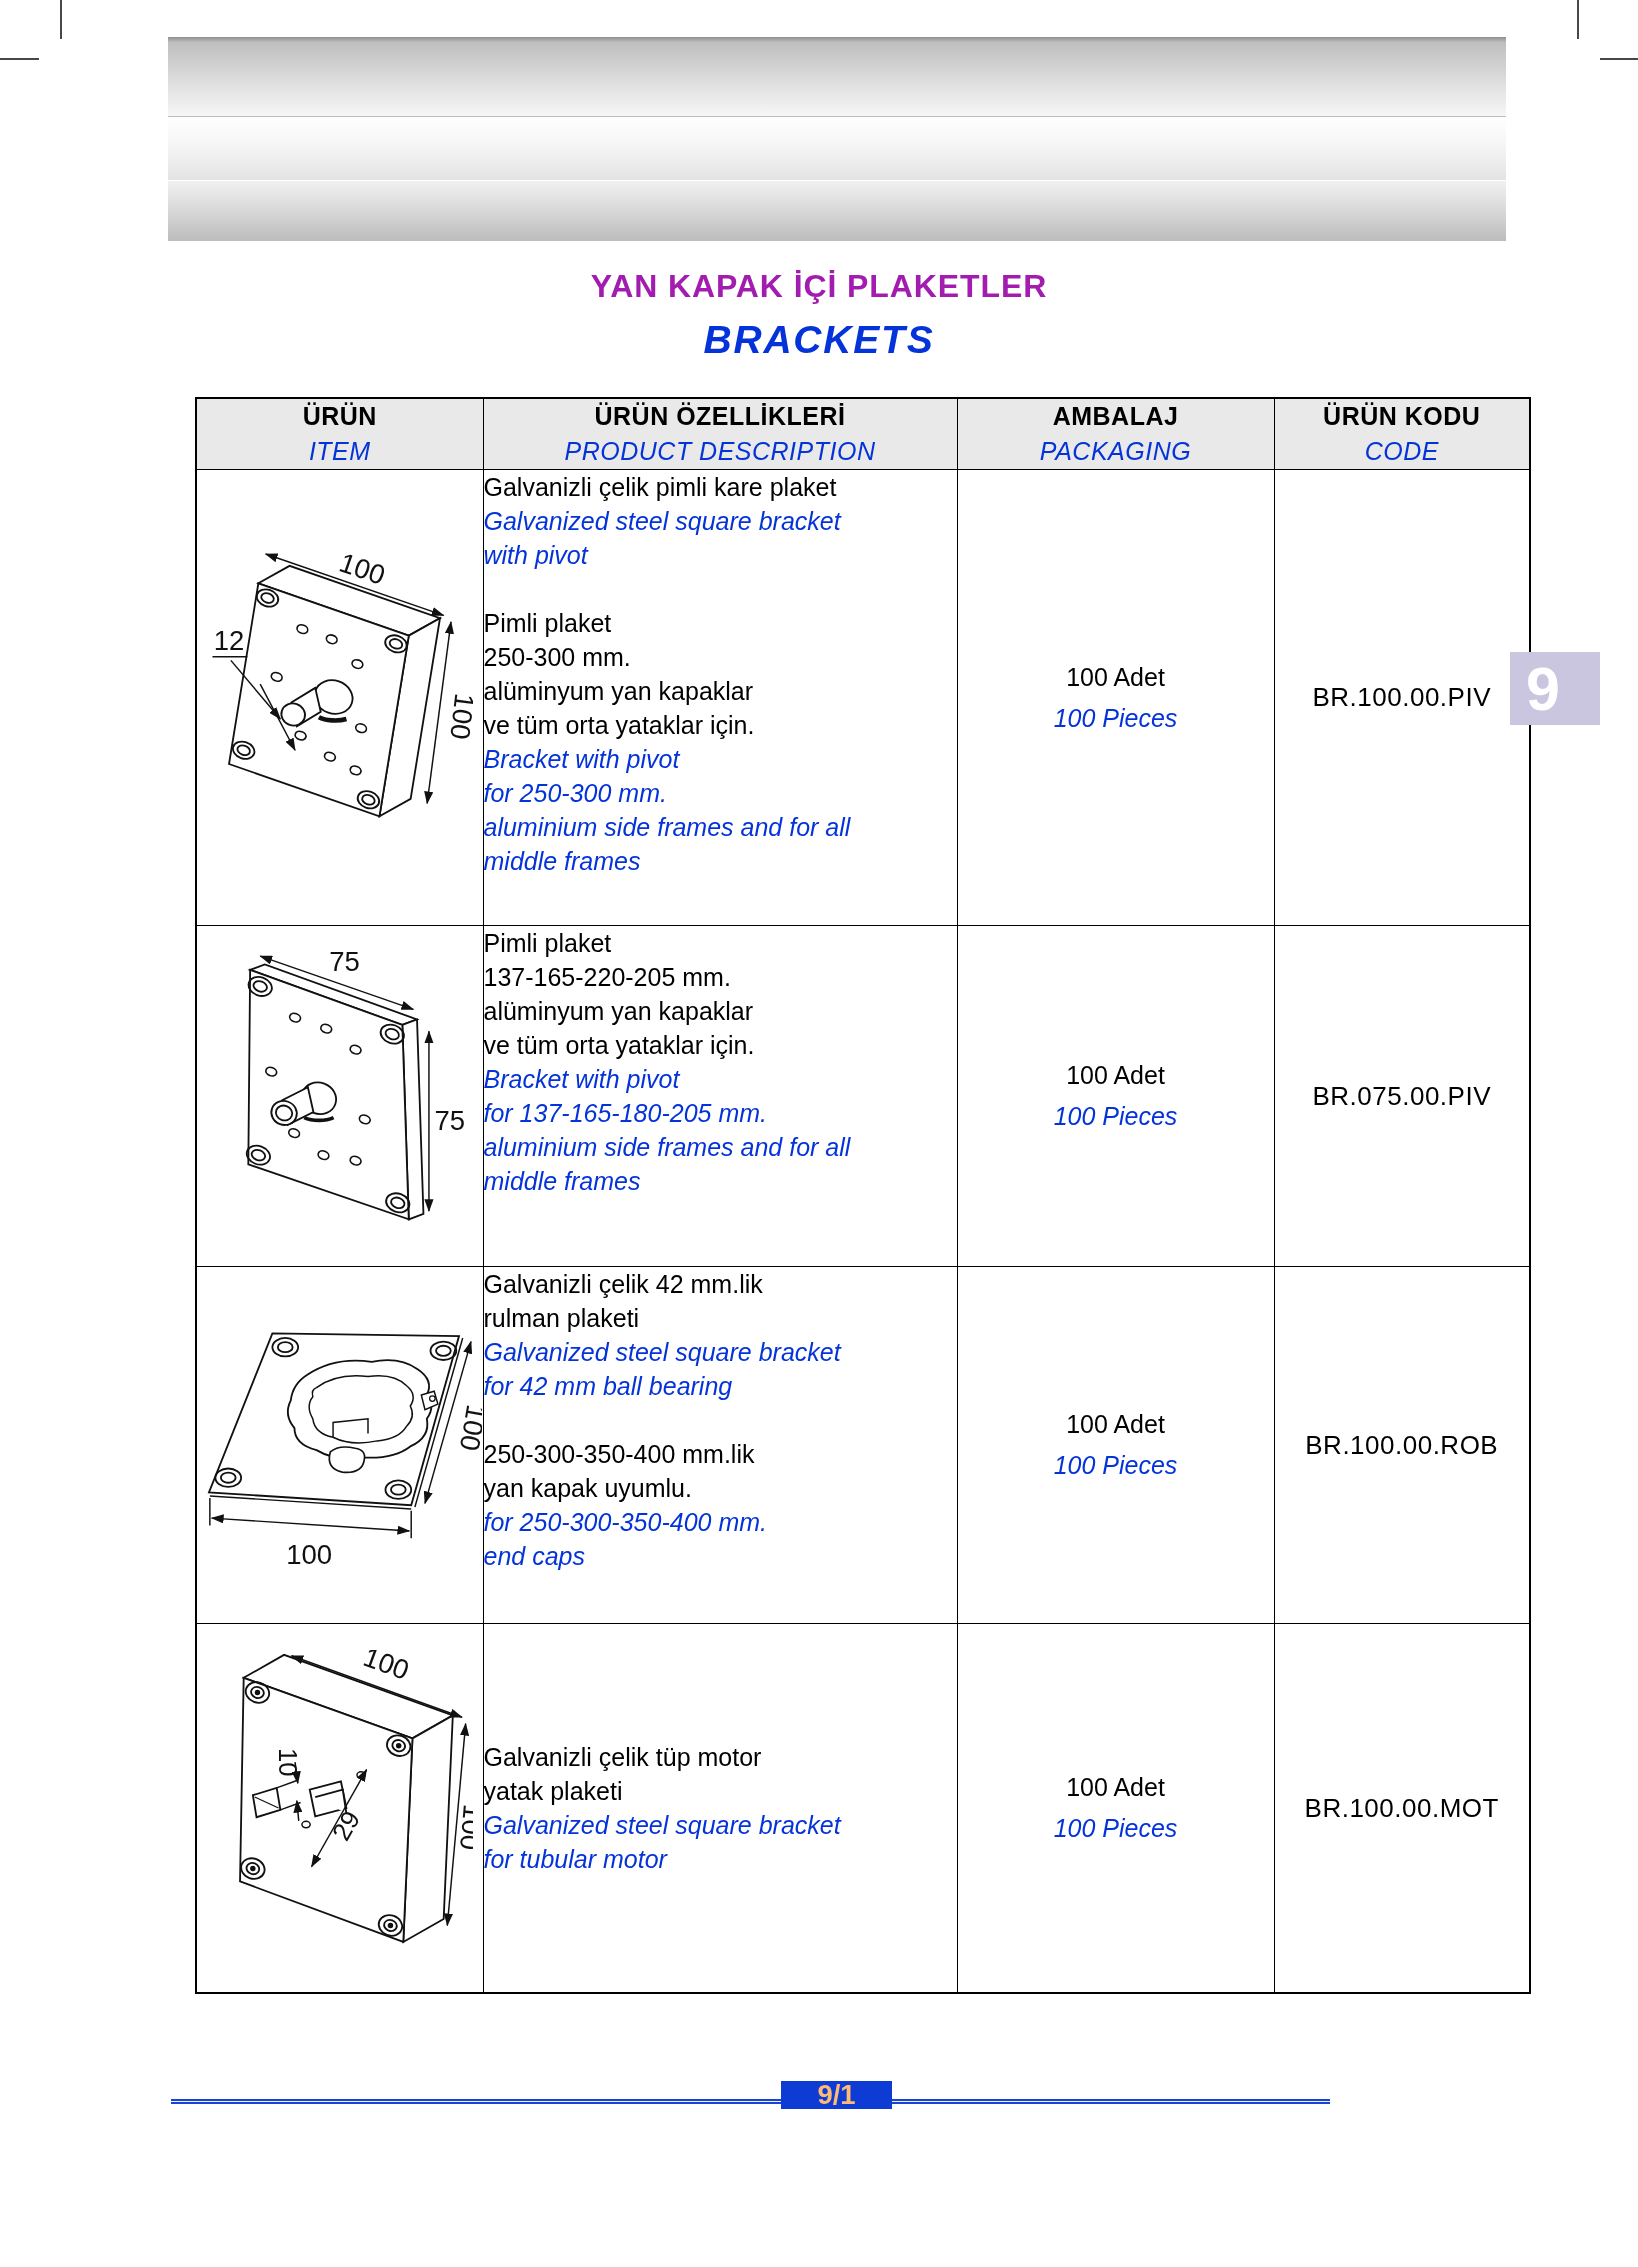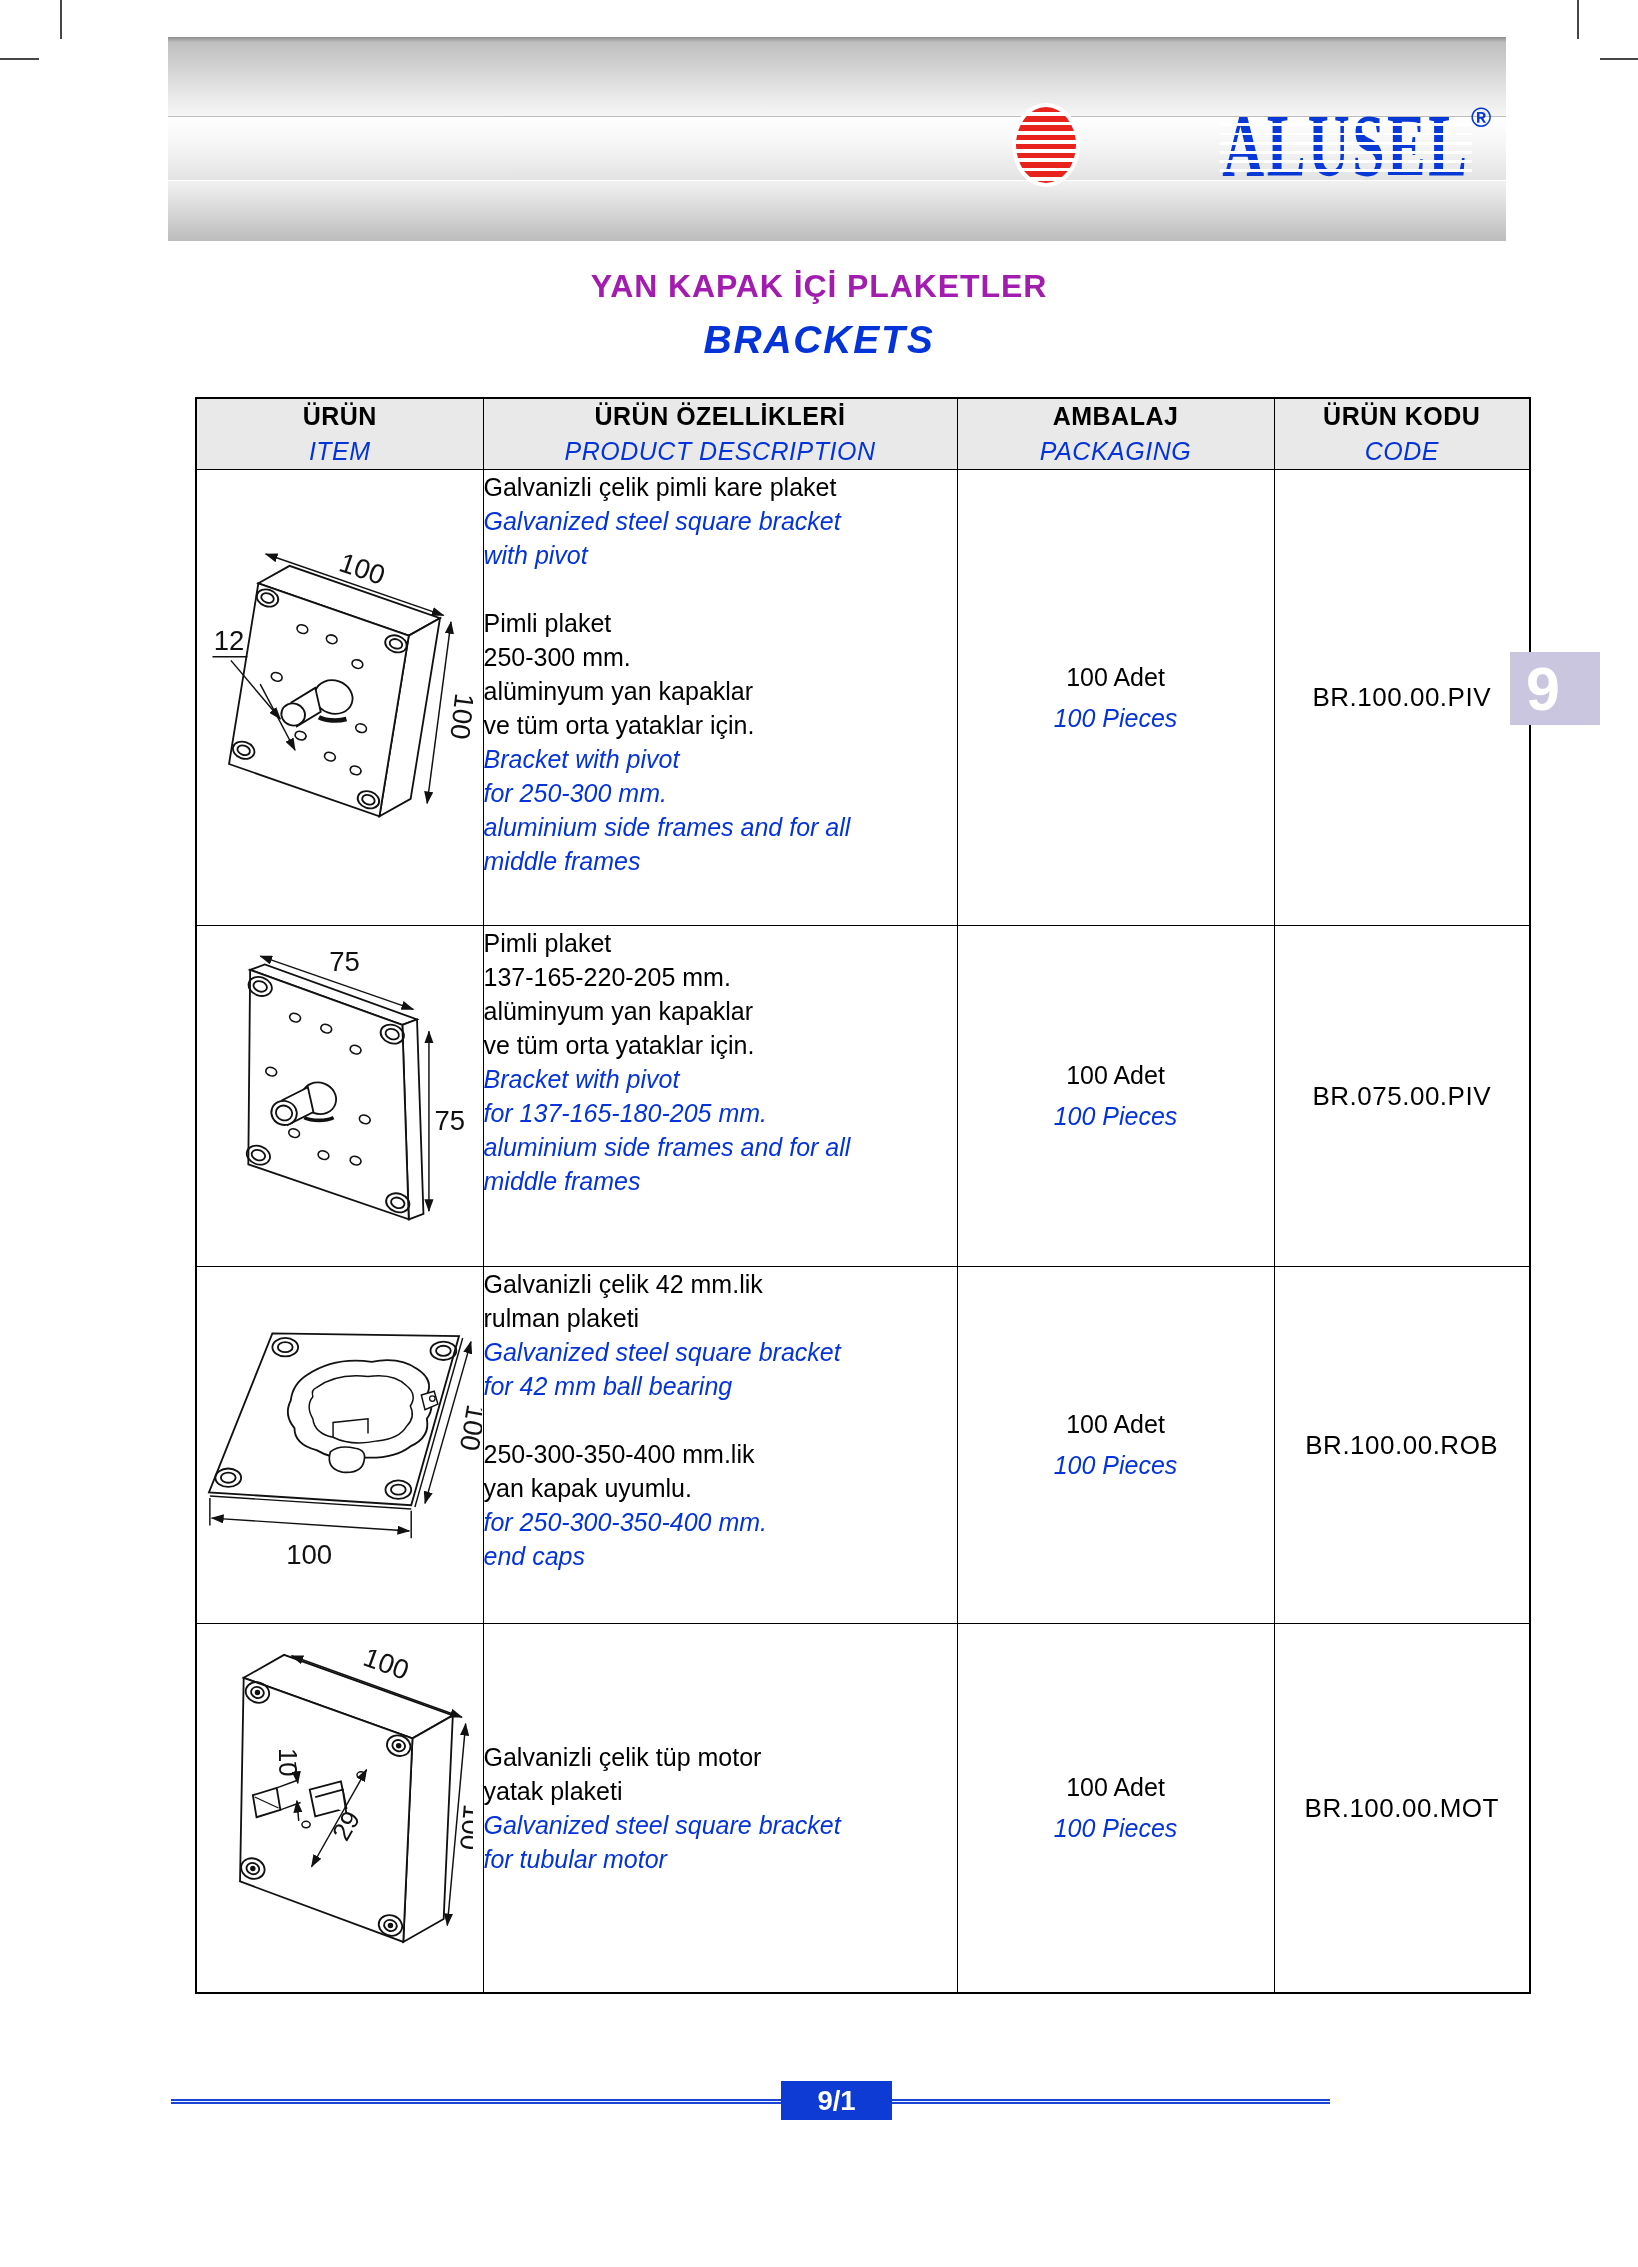--- a/index.html
+++ b/index.html
@@ -56,42 +56,37 @@
   td.pack{text-align:center;vertical-align:middle;font-size:25px;}
   .pk-tr{color:#000;}
   .pk-en{color:var(--accent);font-style:italic;margin-top:12px;}
   td.code{text-align:center;vertical-align:middle;font-size:26px;color:#000;letter-spacing:0.5px;}
   
   .sec-tab{position:absolute;left:1510px;top:652px;width:90px;height:73px;background:var(--tab-lav);
     display:flex;align-items:center;justify-content:center;color:#fff;font-size:61px;font-weight:bold;padding-right:24px;box-sizing:border-box;}
   
   .foot-rule{position:absolute;left:171px;top:2099px;width:1159px;height:4.6px;
     background:linear-gradient(180deg,var(--footer-blue) 0px,var(--footer-blue) 1.8px,#eef2ff 1.8px,#eef2ff 2.8px,var(--footer-blue) 2.8px,var(--footer-blue) 4.6px);}
-  .page-badge{position:absolute;left:781px;top:2081px;width:111px;height:39px;background:#0d3bd4;
-    display:flex;align-items:center;justify-content:center;color:#ffffff;font-size:27.5px;font-weight:bold;}
+  .page-badge{position:absolute;left:781px;top:2081px;width:111px;height:28px;background:#0d3bd4;
+    display:flex;align-items:center;justify-content:center;color:#fdba74;font-size:27.5px;font-weight:bold;}
   svg{display:block;margin:0 auto;}
   svg text{font-family:"Liberation Sans", sans-serif;fill:#111;}
 </style>
 </head>
 <body>
 
 <div class="crop" style="left:60px;top:0;width:1.8px;height:39px;"></div>
 <div class="crop" style="left:0;top:58px;width:39px;height:1.8px;"></div>
 <div class="crop" style="left:1577px;top:0;width:1.8px;height:39px;"></div>
 <div class="crop" style="left:1600px;top:58px;width:39px;height:1.8px;"></div>
 
 <div class="band">
   <div class="band-top"></div>
   <div class="band-mid"></div>
   <div class="band-bot"></div>
-  <div class="logo">
-    <div class="logo-oval"></div>
-    <span class="wordmark">ALUSEL</span>
-    <span class="regmark">®</span>
-  </div>
 </div>
 
 <div class="title-tr">YAN KAPAK İÇİ PLAKETLER</div>
 <div class="title-en">BRACKETS</div>
 
 <table class="cat">
   <colgroup>
       <col style="width:287px">
       <col style="width:474px">
       <col style="width:317px">

